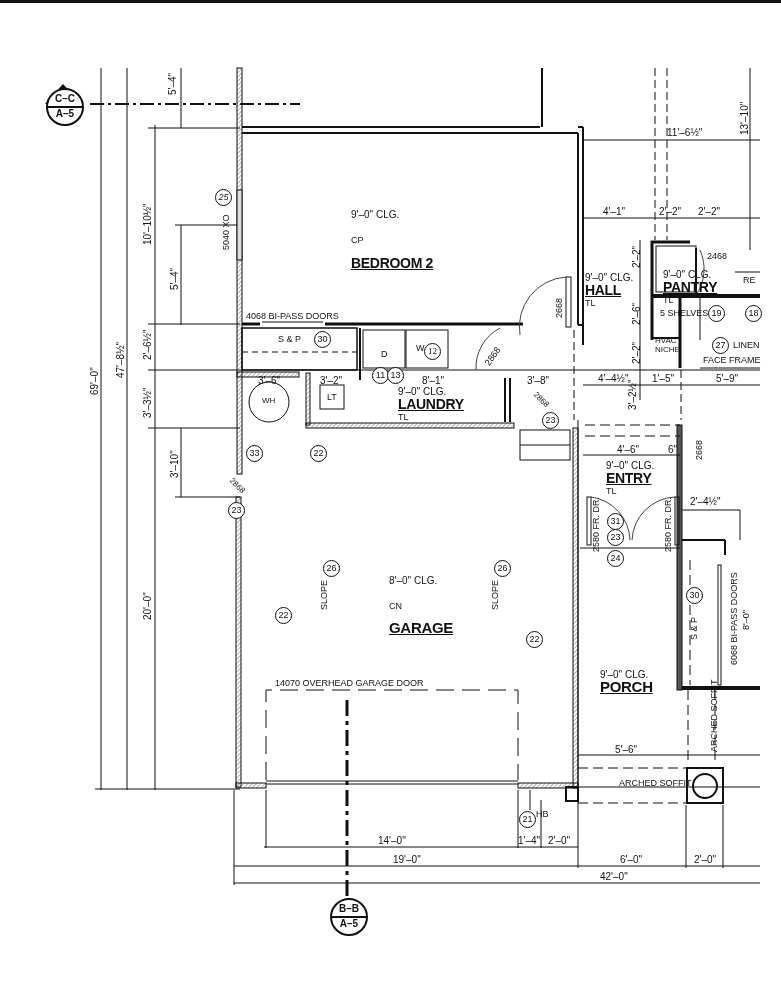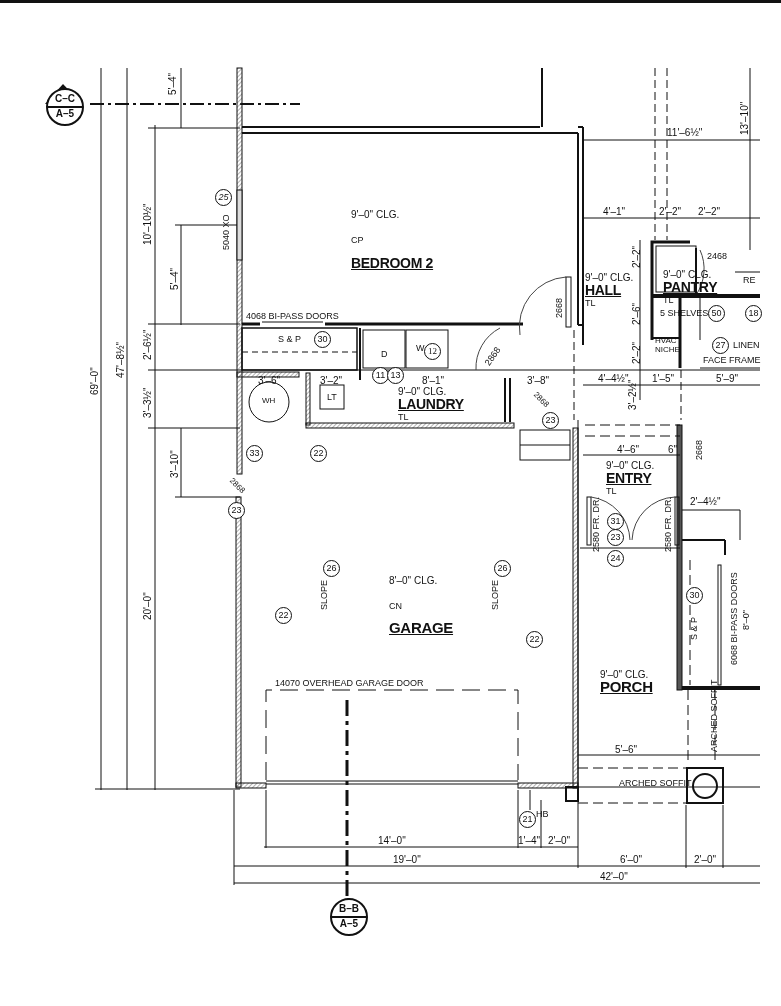--- a/index.html
+++ b/index.html
@@ -224,21 +224,21 @@
 
 <span class="t clg" style="left:585px;top:273px;">9'–0" CLG.</span>
 <span class="t room" style="left:585px;top:283px;">HALL</span>
 <span class="t fin" style="left:585px;top:299px;">TL</span>
 
 <span class="t note" style="left:707px;top:252px;">2468</span>
 <span class="t clg" style="left:663px;top:270px;">9'–0" CLG.</span>
 <span class="t room" style="left:663px;top:280px;">PANTRY</span>
 <span class="t fin" style="left:663px;top:296px;">TL</span>
 <span class="t note" style="left:660px;top:309px;">5 SHELVES</span>
-<span class="tag" style="left:708px;top:305px;">50</span>
+<span class="tag" style="left:708px;top:305px;">19</span>
 <span class="t note" style="left:743px;top:276px;">RE</span>
 <span class="tag" style="left:745px;top:305px;">18</span>
 <span class="t note" style="left:655px;top:337px;font-size:8px;">HVAC</span>
 <span class="t note" style="left:655px;top:346px;font-size:8px;">NICHE</span>
 <span class="tag" style="left:712px;top:337px;">27</span>
 <span class="t note" style="left:733px;top:341px;">LINEN</span>
 <span class="t note" style="left:703px;top:356px;">FACE FRAME</span>
 
 <span class="t dim" style="left:667px;top:128px;">11'–6½"</span>
 <span class="t dim vert" style="left:740px;top:135px;">13'–10"</span>

